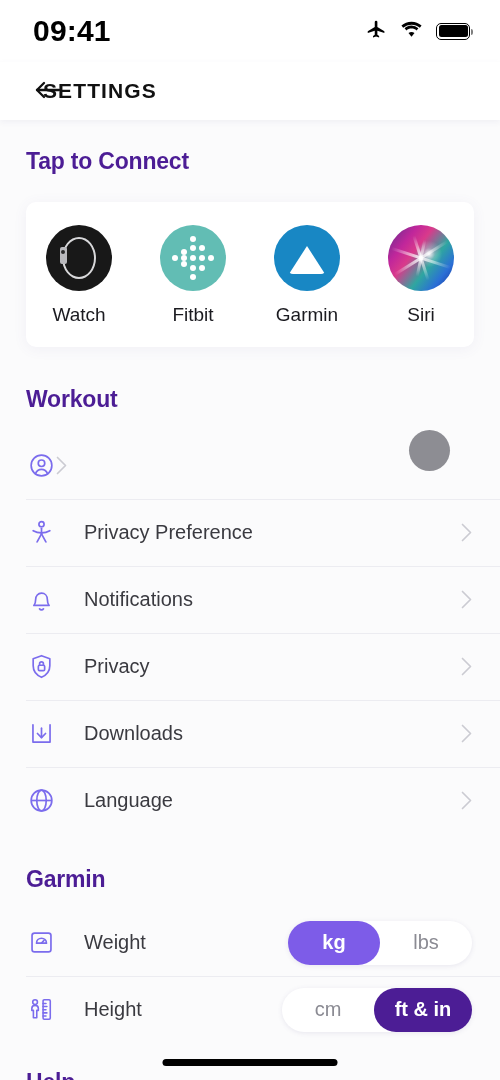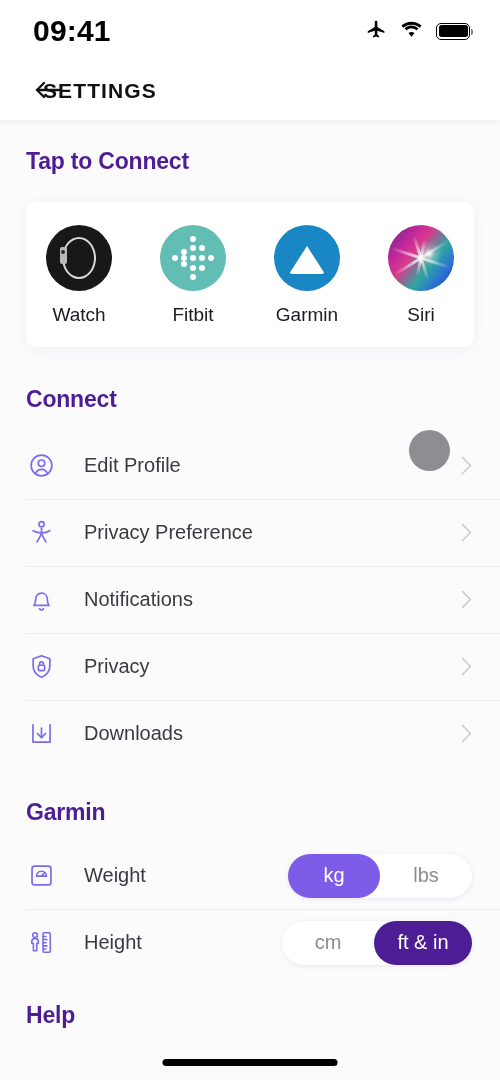--- a/index.html
+++ b/index.html
@@ -285,21 +285,21 @@
     justify-content: center;
     font-size: 20px;
     color: #8b8b93;
     border-radius: 22px;
     cursor: pointer;
     position: relative;
     z-index: 2;
   }
   .seg.on {
     color: #ffffff;
-    font-weight: normal;
+    font-weight: bold;
   }
   .seg.on-purple { background: #7d5ce8; }
   .seg.on-cyan { background: #4c1d95; min-width: 98px; }
 
   
   .help-head {
     padding-top: 26px;
   }
   .home-indicator {
     position: absolute;
@@ -398,33 +398,32 @@
           <span class="ray r1"></span>
             <span class="ray r2"></span>
           <span class="ray r3"></span>
             <span class="ray r4"></span>
         </div>
         <div class="device-label">Siri</div>
       </div>
 
     </div>
 
-    <div class="section-title account-head">Connect</div>
+    <div class="section-title account-head">Workout</div>
 
     <div class="list">
 
       <div class="row">
         <span class="row-icon">
           <svg width="27" height="27" viewBox="0 0 24 24" fill="none" stroke="#7b6ced" stroke-width="1.5">
             <circle cx="12" cy="12" r="9.2"></circle>
             <circle cx="12" cy="10" r="2.9"></circle>
             <path d="M6.6 19.3c1-2.6 3-3.9 5.4-3.9s4.4 1.3 5.4 3.9" stroke-linecap="round"></path>
           </svg>
         </span>
-        <span class="row-label">Edit Profile</span>
         <span class="avatar"></span>
         <span class="chev">
           <svg width="11" height="19" viewBox="0 0 11 19" fill="none" stroke="#c3c3cb" stroke-width="1.7" stroke-linecap="round" stroke-linejoin="round">
               <path d="M1.5 1.5l8 8-8 8"></path>
             </svg>
         </span>
       </div>
 
       <div class="row">
         <span class="row-icon">
@@ -484,20 +483,35 @@
           </svg>
         </span>
         <span class="row-label">Downloads</span>
         <span class="chev">
           <svg width="11" height="19" viewBox="0 0 11 19" fill="none" stroke="#c3c3cb" stroke-width="1.7" stroke-linecap="round" stroke-linejoin="round">
               <path d="M1.5 1.5l8 8-8 8"></path>
             </svg>
         </span>
       </div>
 
+      <div class="row">
+        <span class="row-icon">
+          <svg width="27" height="27" viewBox="0 0 24 24" fill="none" stroke="#7b6ced" stroke-width="1.5">
+            <circle cx="12" cy="12" r="9.2"></circle>
+            <path d="M2.8 12h18.4"></path>
+            <ellipse cx="12" cy="12" rx="4.2" ry="9.2"></ellipse>
+          </svg>
+        </span>
+        <span class="row-label">Language</span>
+        <span class="chev">
+          <svg width="11" height="19" viewBox="0 0 11 19" fill="none" stroke="#c3c3cb" stroke-width="1.7" stroke-linecap="round" stroke-linejoin="round">
+              <path d="M1.5 1.5l8 8-8 8"></path>
+            </svg>
+        </span>
+      </div>
 
     </div>
 
     <div class="section-title units-head">Garmin</div>
 
     <div class="units-list">
 
       <div class="row row-units">
         <span class="row-icon">
           <svg width="27" height="27" viewBox="0 0 24 24" fill="none" stroke="#7b6ced" stroke-width="1.5" stroke-linecap="round" stroke-linejoin="round">

